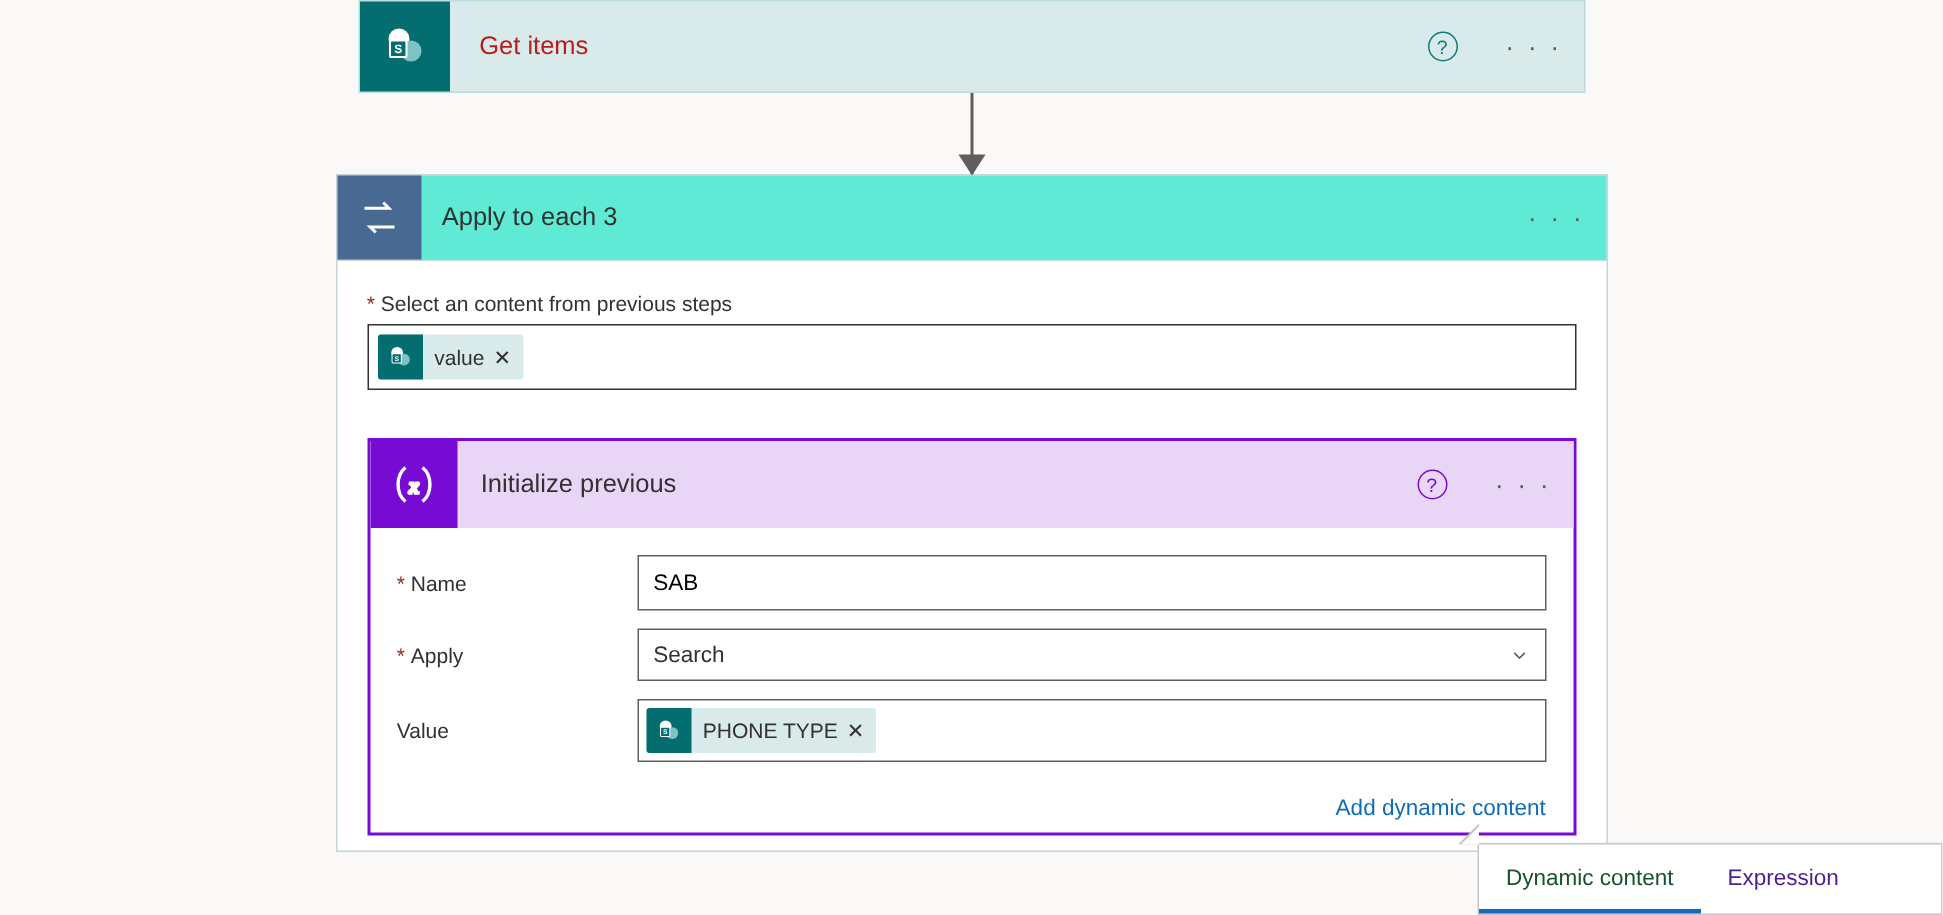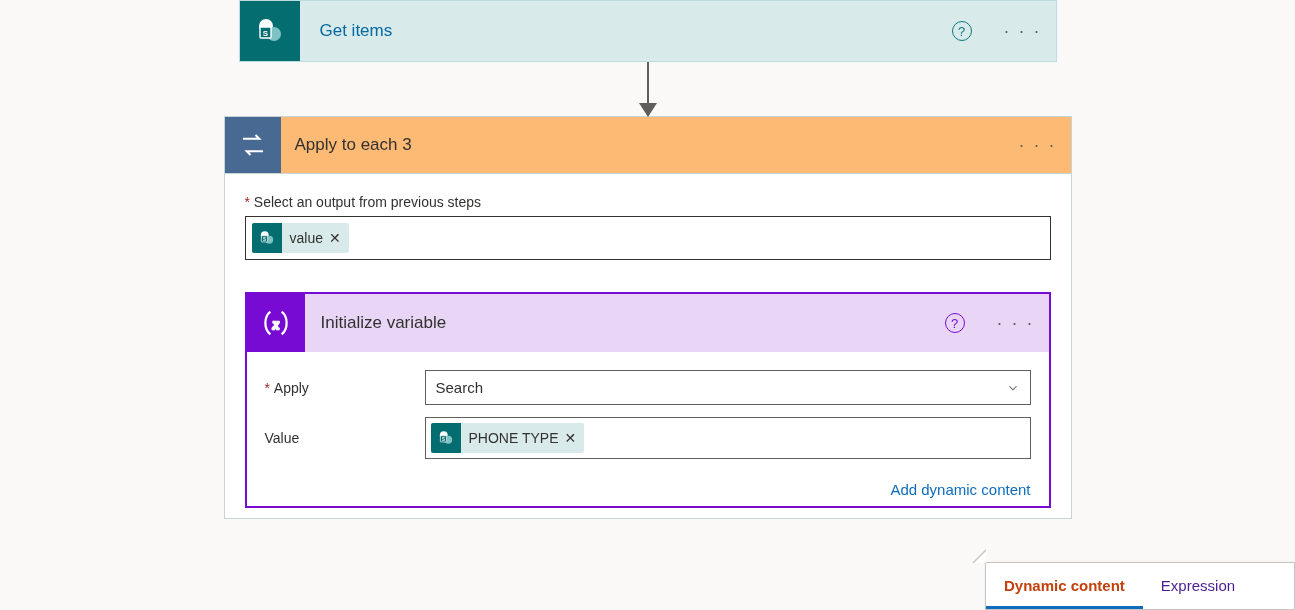--- a/index.html
+++ b/index.html
@@ -22,21 +22,21 @@
     margin-top: 0;
     border: 1px solid #bcdcde;
     display:flex; align-items:center;
     background:#d9eaea;
   }
   .gi-icon {
     width:60px; height:60px; background:#036d70;
     display:flex; align-items:center; justify-content:center;
     flex-shrink:0;
   }
-  .gi-title { flex:1; padding-left:20px; font-size:17px; color:#0369a1; }
+  .gi-title { flex:1; padding-left:20px; font-size:17px; color:#b91c1c; }
   .help-circle {
     width:20px; height:20px; border:1.5px solid #0e7a7d; border-radius:50%;
     color:#0e7a7d; display:flex; align-items:center; justify-content:center;
     font-size:13px; margin-right:18px; cursor:pointer;
   }
   .dots { font-size:18px; letter-spacing:2px; color:#605e5c; padding:0 14px; cursor:pointer; }
 
   
   .arrow-wrap { position:relative; height:54px; width:2px; background:#605e5c; margin-top:0; }
   .arrow-head {
@@ -45,21 +45,21 @@
     border-top:14px solid #605e5c;
   }
 
   
   .apply-outer {
     width: 848px;
     border:1px solid #c6d4d6;
     background:#fff;
   }
   .apply-header {
-    display:flex; align-items:center; background:#fdba74;
+    display:flex; align-items:center; background:#5eead4;
     border-bottom:1px solid #c6d4d6;
   }
   .apply-icon {
     width:56px; height:56px; background:#486991;
     display:flex; align-items:center; justify-content:center; flex-shrink:0;
   }
   .apply-title { flex:1; padding-left:14px; font-size:17px; }
   .apply-body { padding:20px 20px 10px 20px; }
 
   .req-ast { color:#a4262c; }
@@ -138,21 +138,21 @@
     content:"";
     position:absolute; top:-12px; left:2px;
     border-top:12px solid transparent;
     border-right:12px solid #fff;
   }
   .dc-tabs { display:flex; }
   .dc-tab {
     padding:14px 18px 12px 18px; font-size:15px; color:#4c1d95; cursor:pointer;
     border-bottom:3px solid transparent;
   }
-  .dc-tab.active { color:#c2410c; font-weight:700; border-bottom-color:#0f6cbd; }
+  .dc-tab.active { color:#14532d; font-weight:400; border-bottom-color:#0f6cbd; }
   .dc-search {
     background:#edebe9; padding:10px 12px; display:flex; align-items:center;
     color:#7e7e7e;
   }
   .dc-search span.sicon { margin-right:10px; font-size:16px; }
 
   svg { display:block; }
 </style>
 </head>
 <body>
@@ -183,21 +183,21 @@
         <svg width="30" height="30" viewBox="0 0 24 24" fill="none" stroke="#fff" stroke-width="1.6">
           <path d="M4 7h13l-3-3M20 17H7l3 3"></path>
         </svg>
       </div>
       <div class="apply-title">Apply to each 3</div>
       <div class="dots">· · ·</div>
     </div>
 
     <div class="apply-body">
       <div class="field-label">
-        <span class="req-ast">*</span>&nbsp;<span>Select an output from previous steps</span>
+        <span class="req-ast">*</span>&nbsp;<span>Select an content from previous steps</span>
       </div>
       <div class="select-output-box">
         <span class="token">
           <span class="tk-icon">
             <svg width="18" height="18" viewBox="0 0 32 32">
               <circle cx="12" cy="11" r="7" fill="#fff"></circle>
               <circle cx="20" cy="19" r="7" fill="#7fc2c4"></circle>
               <rect x="6" y="12" width="11" height="11" rx="1" fill="#036d70" stroke="#fff" stroke-width="1.2"></rect>
               <text x="11.5" y="20.5" font-size="8" fill="#fff" text-anchor="middle" font-weight="bold">S</text>
             </svg>
@@ -208,26 +208,32 @@
       </div>
 
       <div class="initvar">
         <div class="initvar-header">
           <div class="initvar-icon">
             <svg width="34" height="34" viewBox="0 0 24 24" fill="none" stroke="#fff" stroke-width="1.6">
               <path d="M8 4C5.5 6 4.5 9 4.5 12s1 6 3.5 8M16 4c2.5 2 3.5 5 3.5 8s-1 6-3.5 8"></path>
               <text x="12" y="16" font-size="10" fill="#fff" text-anchor="middle" font-style="italic" font-family="serif">x</text>
             </svg>
           </div>
-          <div class="initvar-title">Initialize variable</div>
+          <div class="initvar-title">Initialize previous</div>
           <div class="iv-help">?</div>
           <div class="dots">· · ·</div>
         </div>
         <div class="initvar-body">
 
+          <div class="form-row">
+            <div class="flabel"><span class="req-ast">*</span>&nbsp;<span>Name</span></div>
+            <div class="fcontrol">
+              <input type="text" class="tx" value="SAB" style="">
+            </div>
+          </div>
 
           <div class="form-row">
             <div class="flabel"><span class="req-ast">*</span>&nbsp;<span>Apply</span></div>
             <div class="fcontrol">
               <div class="select-wrap">
                 <span>Search</span>
                 <span class="chevron">
                   <svg width="14" height="14" viewBox="0 0 24 24" fill="none" stroke="#605e5c" stroke-width="1.8">
                       <path d="M6 9l6 6 6-6"></path>
                     </svg>

